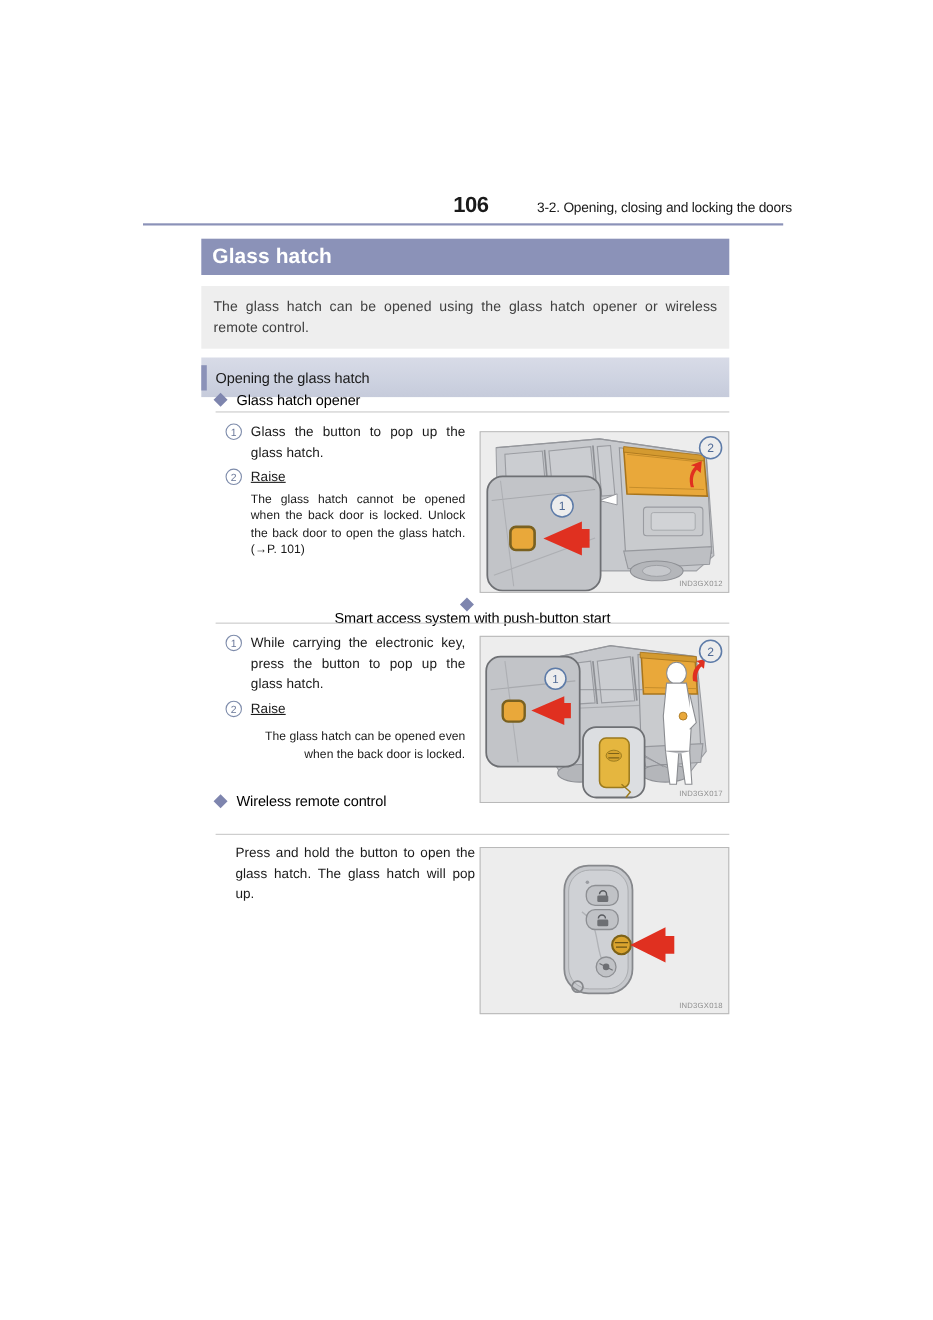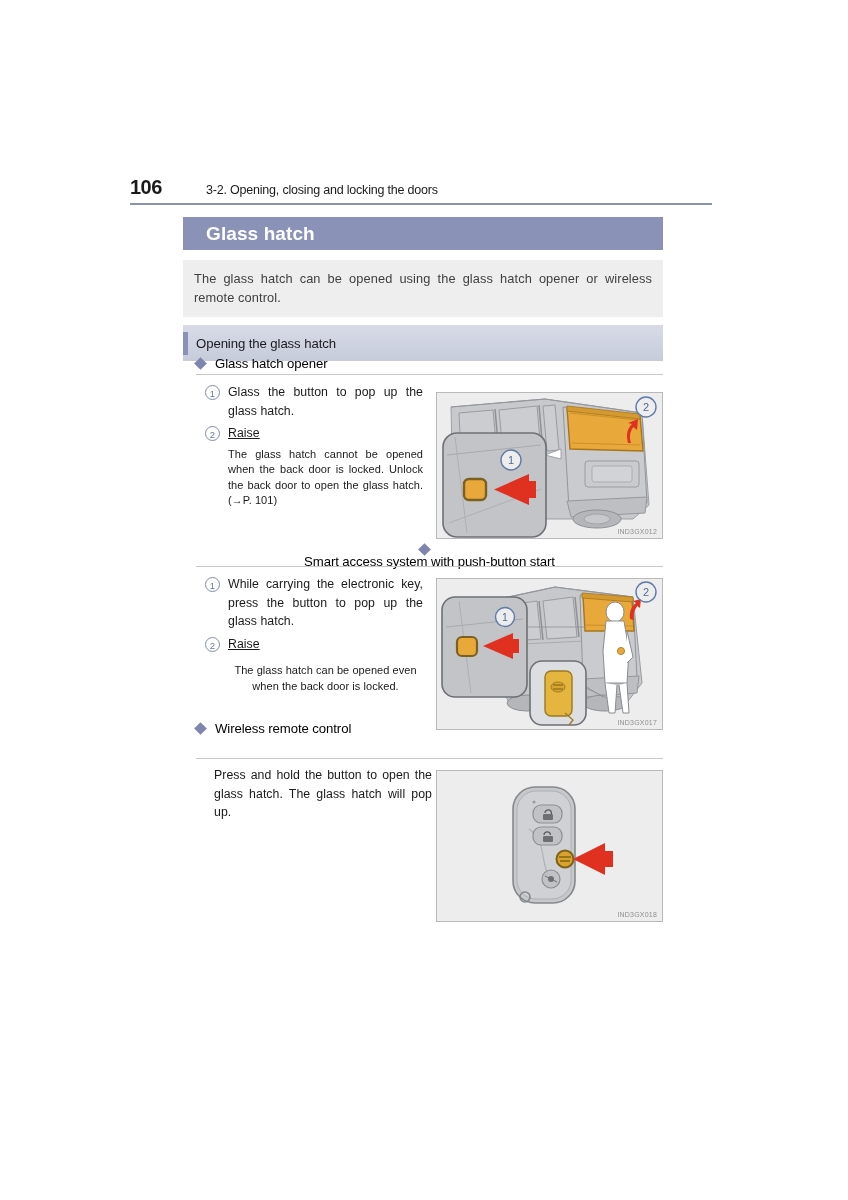--- a/index.html
+++ b/index.html
@@ -25,20 +25,21 @@
   }
 
   
   .runhead {
     position: absolute;
     left: 130px;
     top: 176px;
     width: 590px;
     display: flex;
     align-items: baseline;
+    justify-content: flex-end;
   }
   .page-number {
     font-size: 20px;
     font-weight: bold;
     letter-spacing: -0.5px;
     color: #1a1a1a;
     width: 76px;
   }
   .runhead-title {
     font-size: 12.5px;
@@ -63,21 +64,21 @@
     height: 33px;
     background: #8b92b8;
     display: flex;
     align-items: center;
   }
   .title-bar-text {
     color: #ffffff;
     font-size: 19px;
     font-weight: bold;
     letter-spacing: 0.1px;
-    padding-left: 23px;
+    padding-left: 10px;
   }
 
   
   .intro-block {
     position: absolute;
     left: 183px;
     top: 260px;
     width: 480px;
     background: #eeeeee;
     padding: 9px 11px 10px 11px;
@@ -179,21 +180,21 @@
   .step-text.nojustify { text-align: left; text-decoration: underline; }
   .note-text {
     font-size: 11px;
     line-height: 15.5px;
     color: #1a1a1a;
     text-align: justify;
     margin-left: 23px;
     margin-top: 3px;
     letter-spacing: 0.05px;
   }
-  .note-text.nojustify { text-align: center; margin-top: 10px; }
+  .note-text.nojustify { text-align: right; margin-top: 10px; }
 
   .para {
     position: absolute;
     width: 218px;
     font-size: 12.3px;
     line-height: 18.5px;
     color: #1a1a1a;
     text-align: justify;
     letter-spacing: 0.05px;
   }

